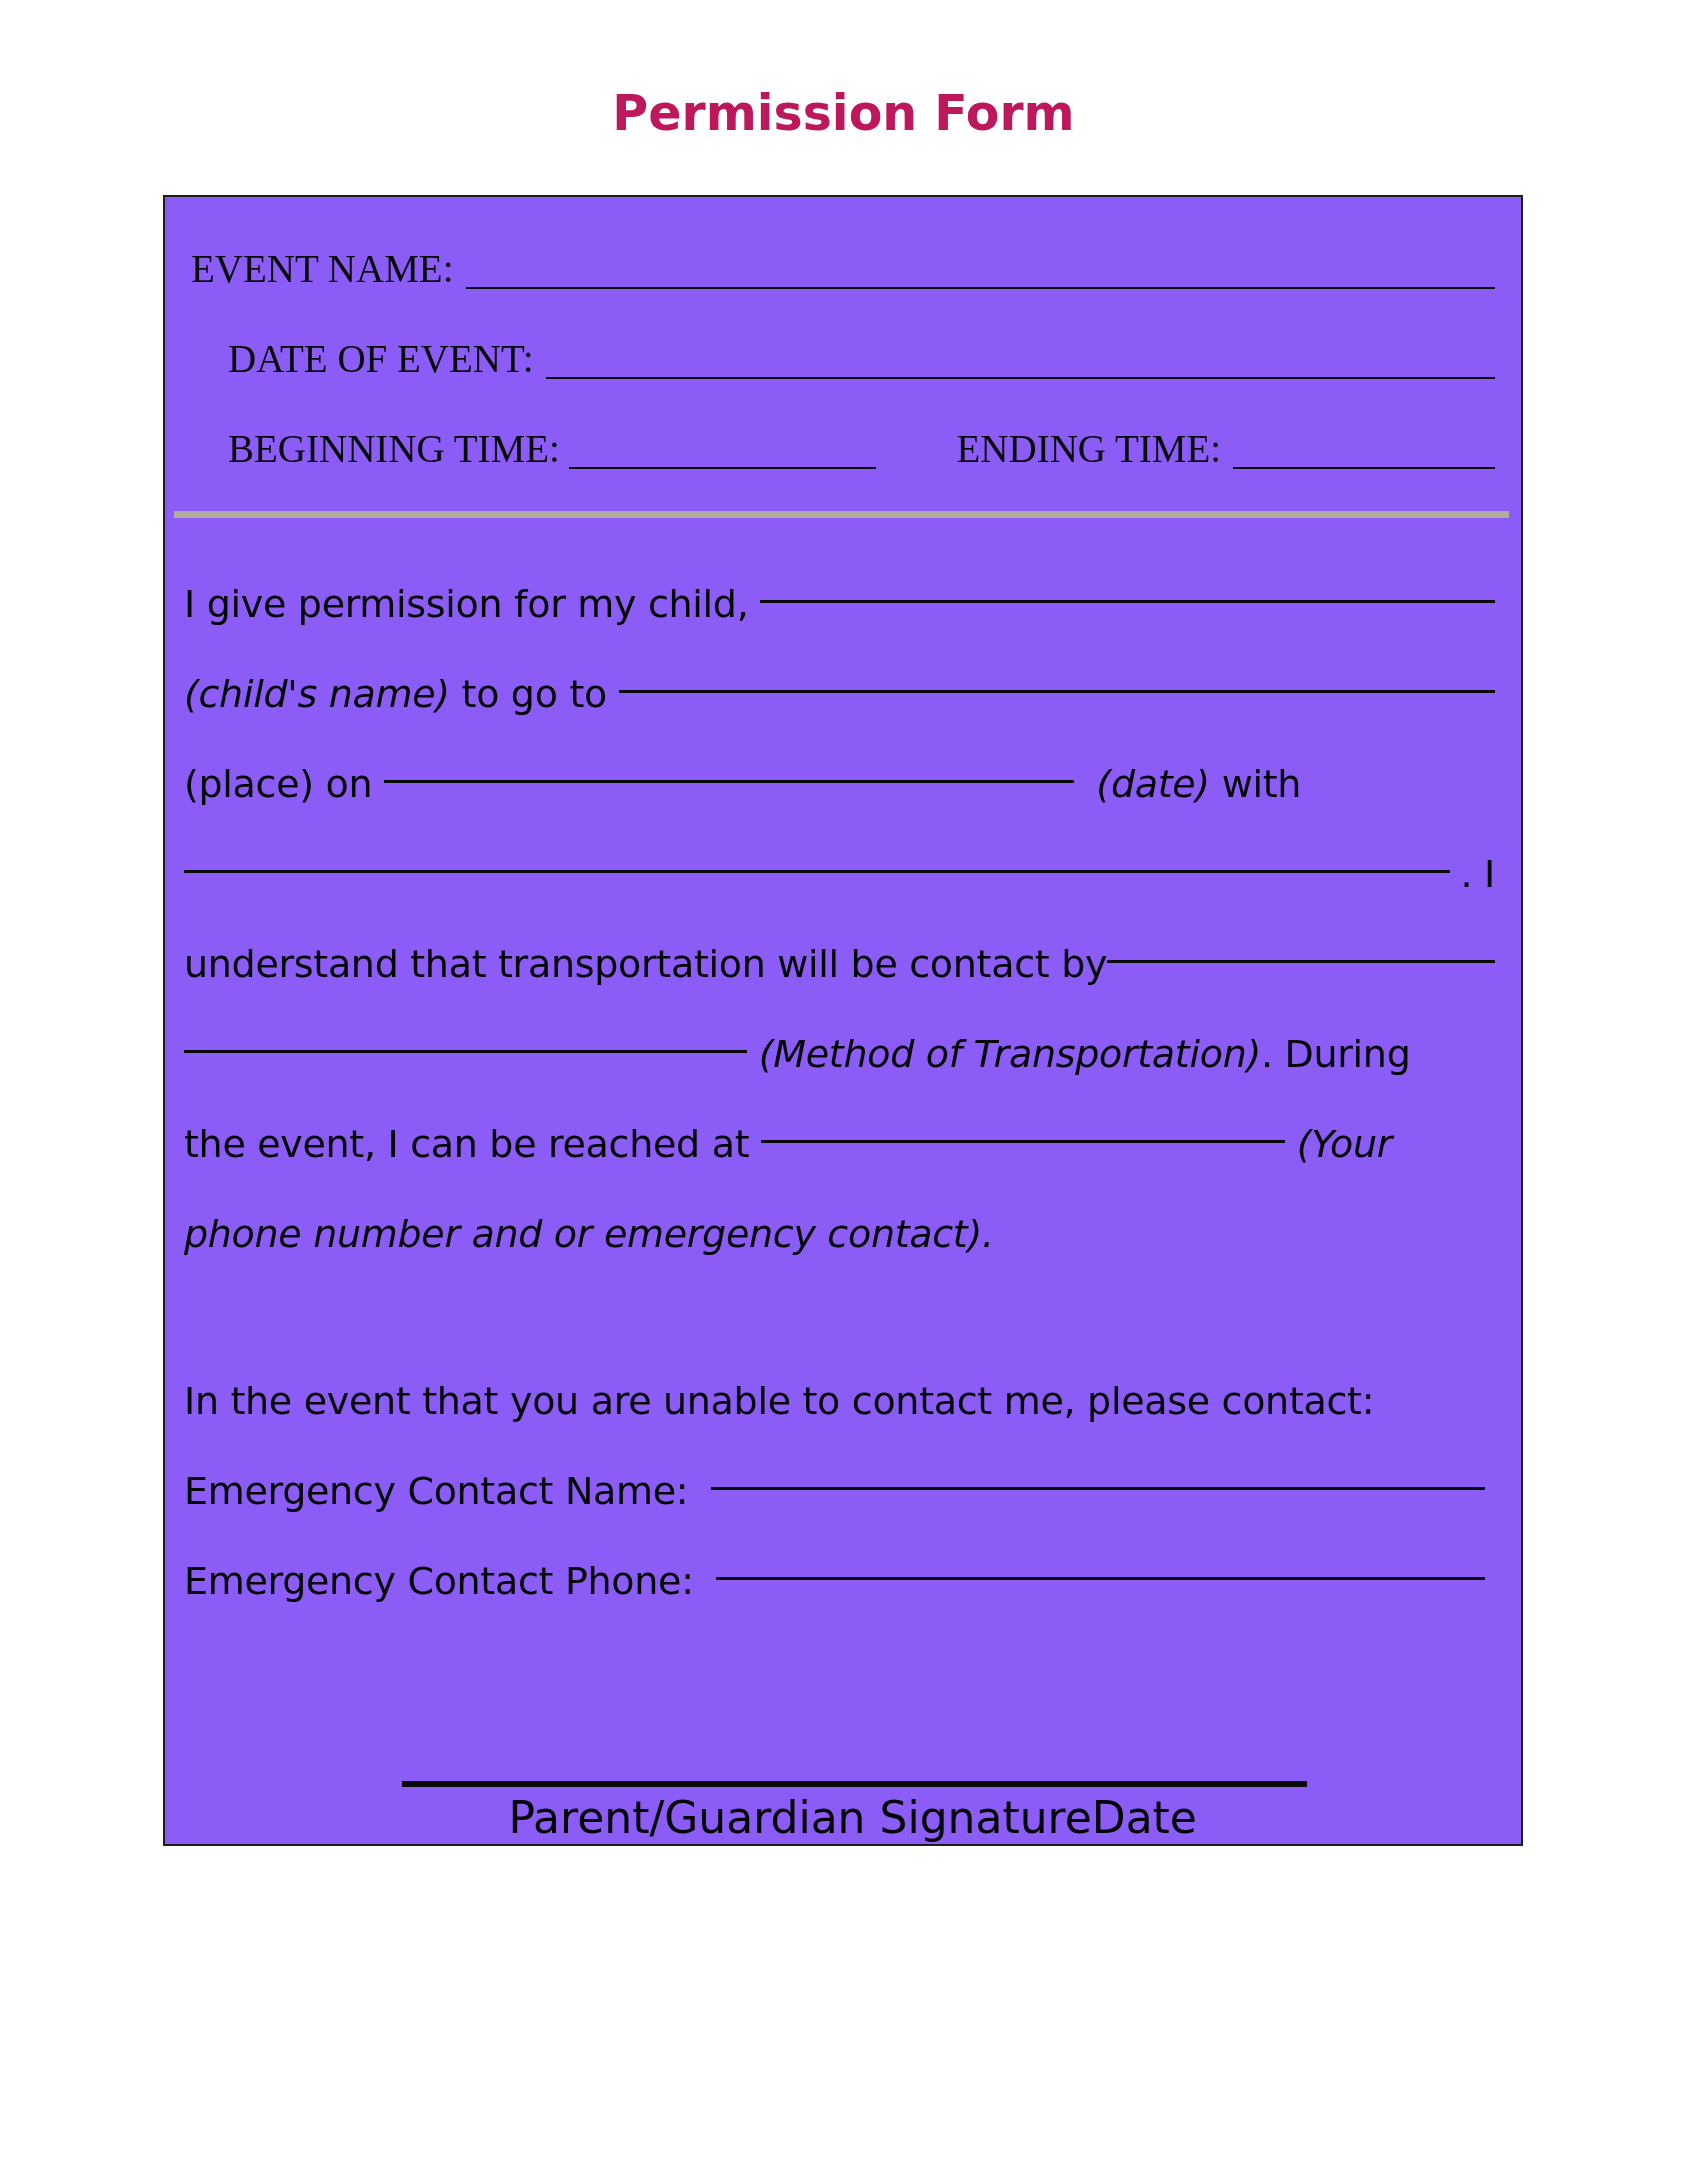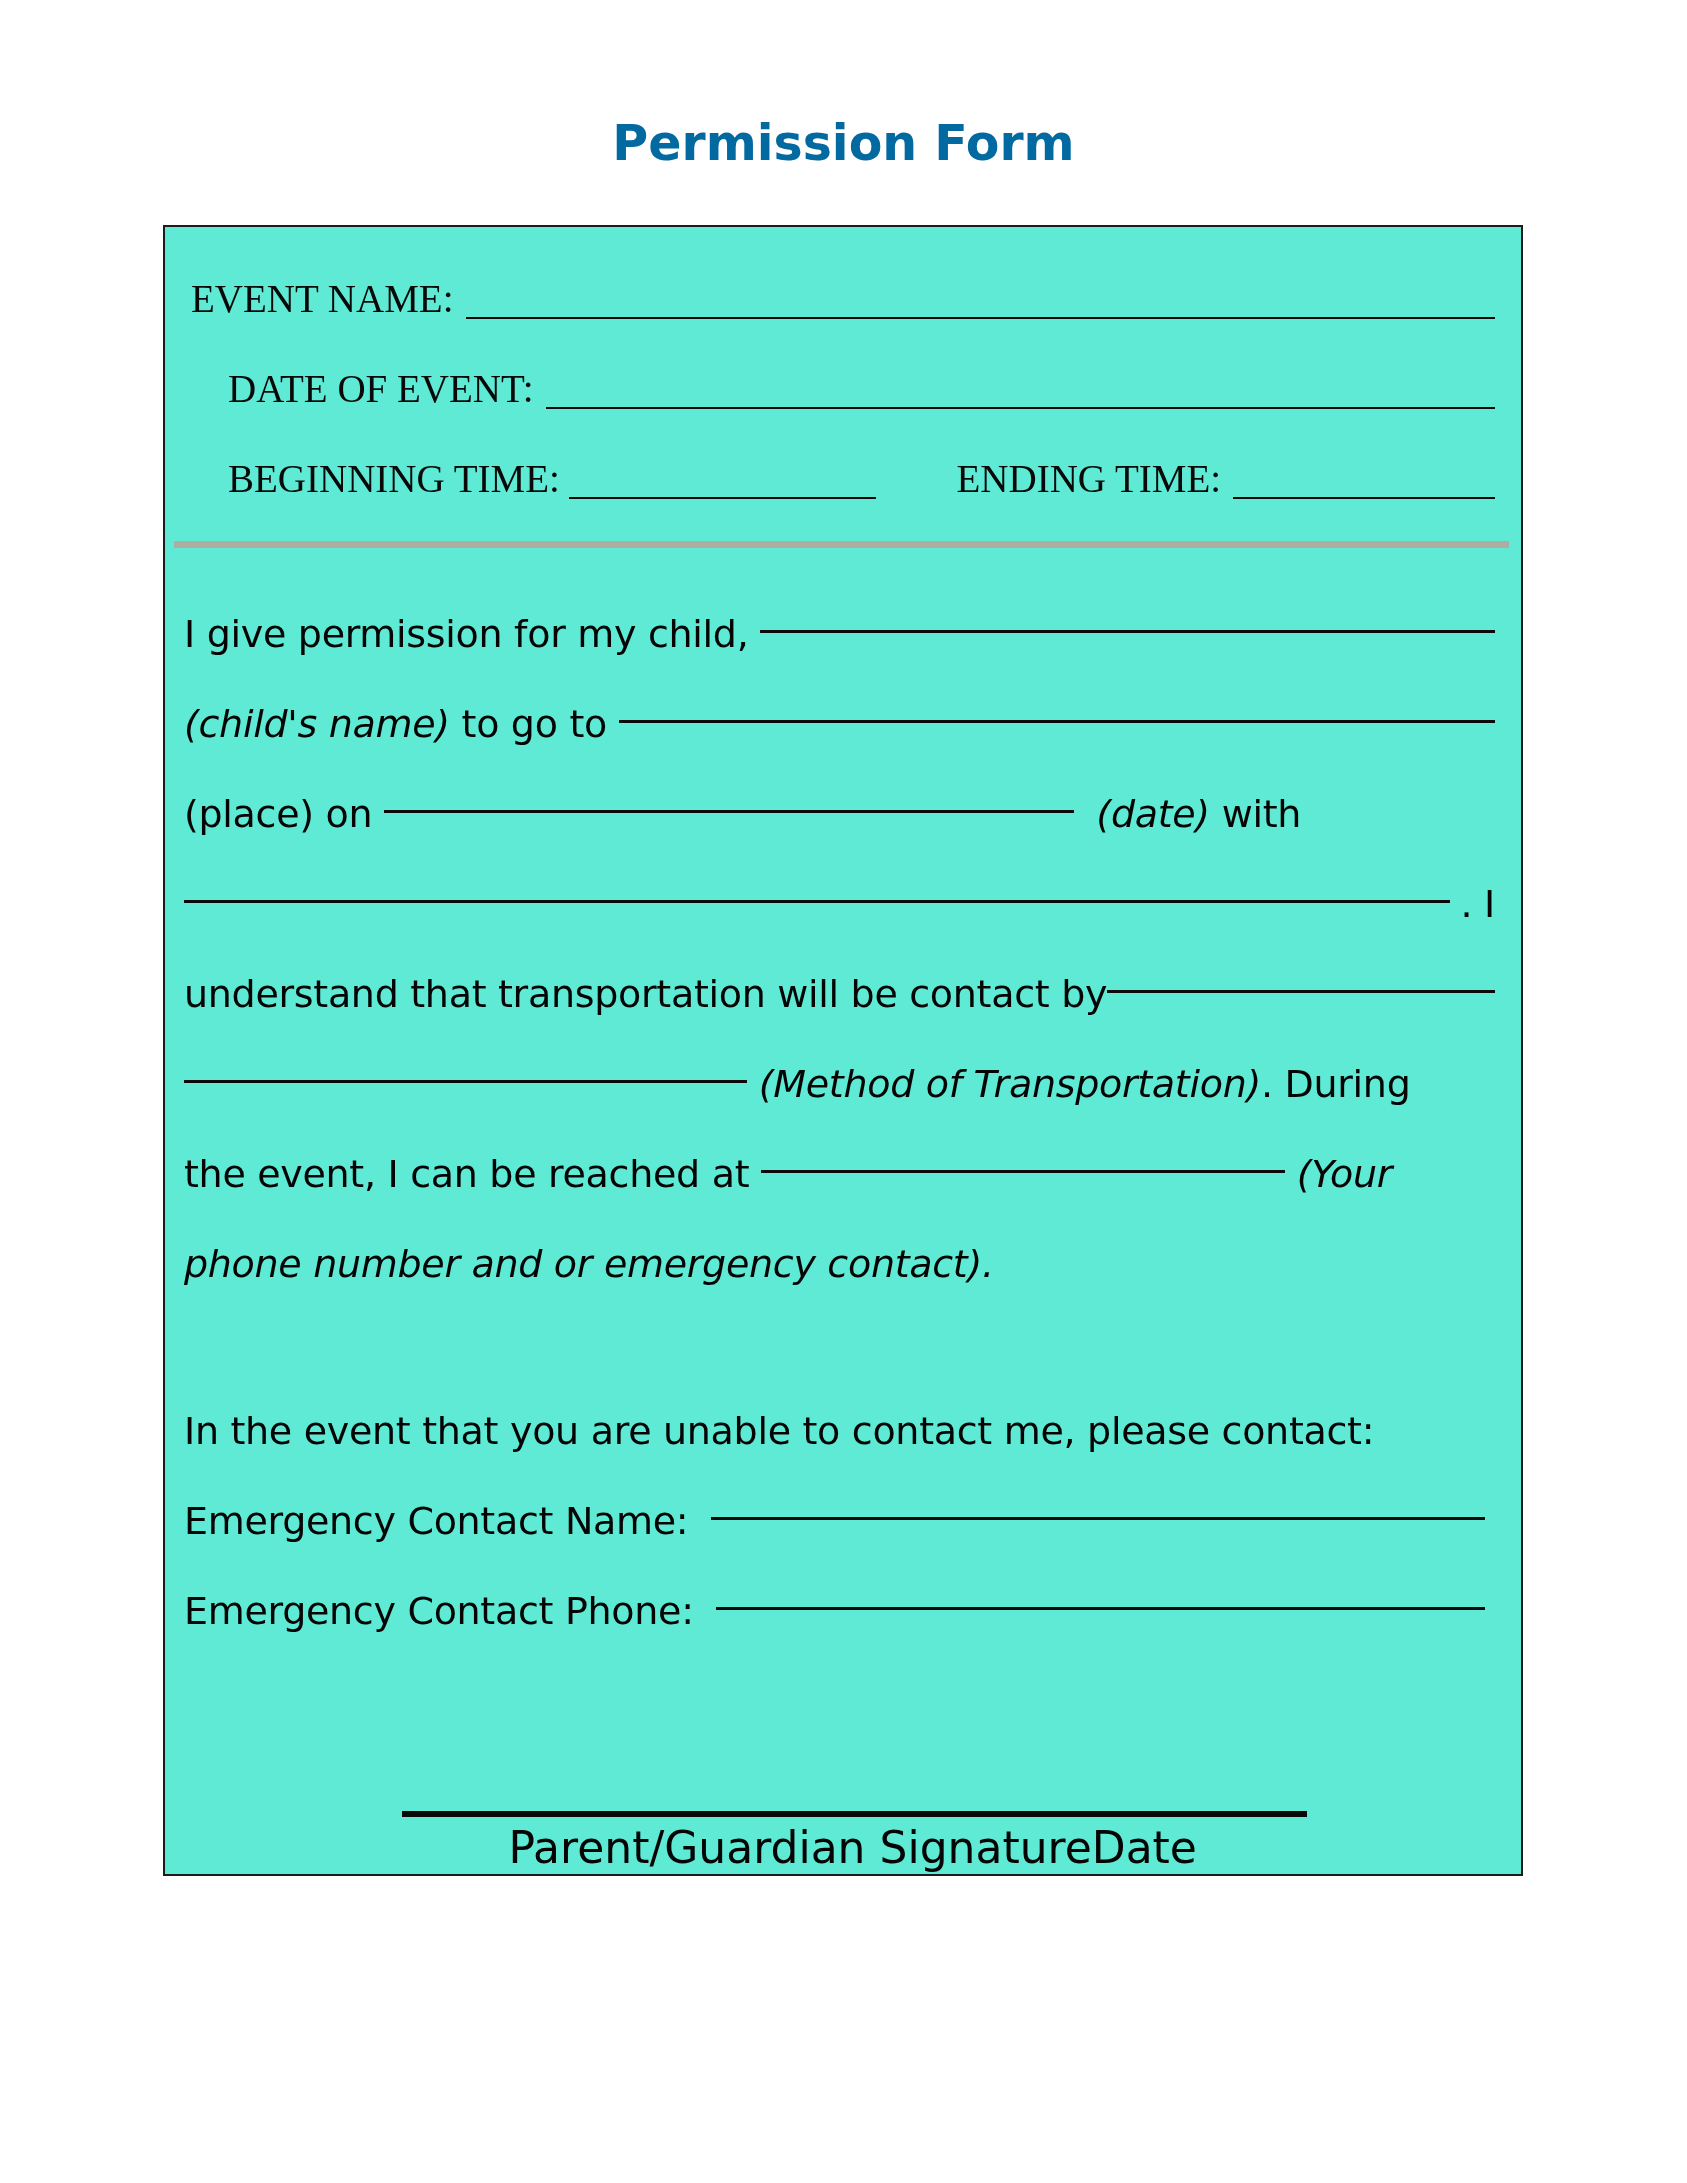--- a/index.html
+++ b/index.html
@@ -6,36 +6,36 @@
   body{
     width:1687px;height:2184px;
     background:#ffffff;
     color:#000000;
     font-family:"DejaVu Sans",sans-serif;
     overflow:hidden;
   }
   .page{width:1687px;height:2184px;position:relative;}
 
   .title{
-    margin:115px 0 0 0;
+    margin:85px 0 0 0;
     text-align:center;
     font-size:49px;
     font-weight:bold;
     line-height:58px;
     letter-spacing:0px;
-    color:#0369a1;
+    color:#be185d;
   }
 
   .form-box{
     box-sizing:border-box;
     width:1360px;
     margin:52px auto 0 163px;
     border:2.6px solid #1c1c1c;
     padding:17.5px 26px 1.7px 19px;
-    background:#5eead4;
+    background:#8b5cf6;
   }
 
   
   .hdr-row{
     height:90px;
     display:flex;
     align-items:flex-end;
     font-family:"Liberation Serif","DejaVu Serif",serif;
     font-size:39px;
     color:#090909;

